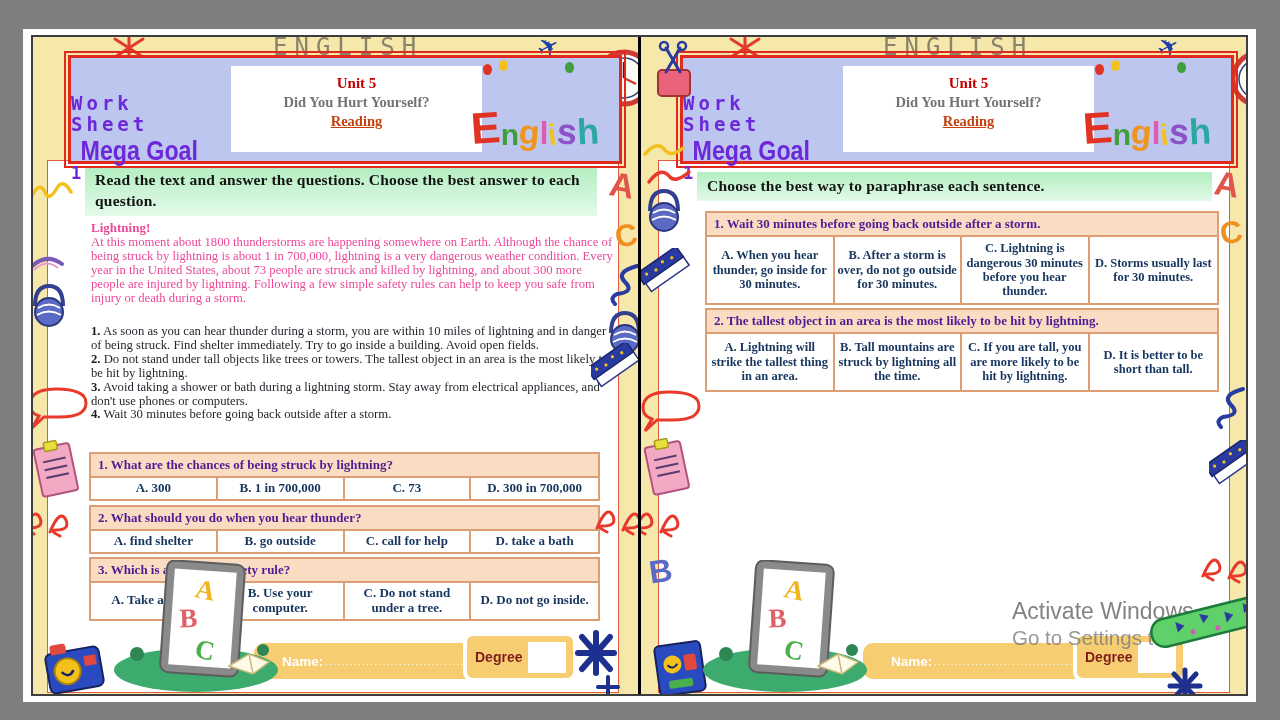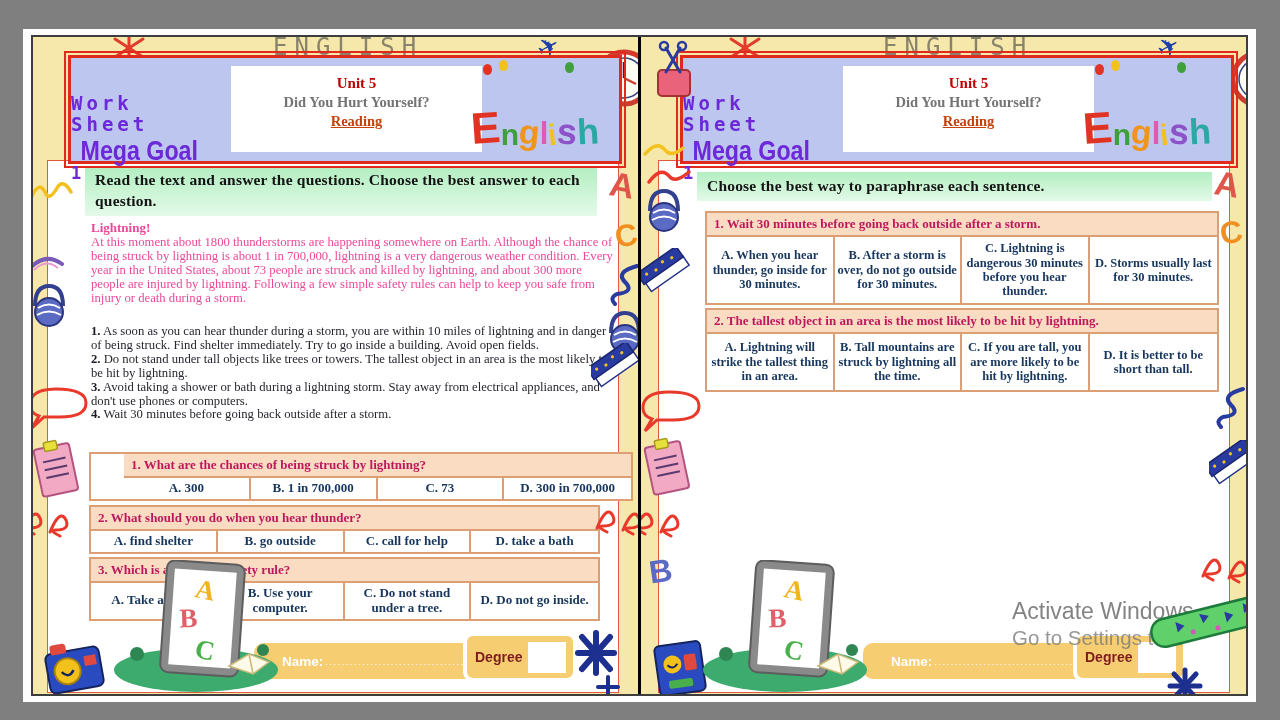--- a/index.html
+++ b/index.html
@@ -41,21 +41,21 @@
 
   .wc{position:absolute;width:570px;height:531px;background:#fff;border:1.5px solid #e05a40;z-index:1;}
   .instr{position:absolute;background:linear-gradient(180deg,#b2eec0,#e3fae9);font-weight:bold;
     font-size:15.5px;color:#141414;padding:4px 10px;line-height:1.35;letter-spacing:.2px;}
   .passage{position:absolute;font-size:12.7px;line-height:13.9px;color:#ec4899;}
   .passage b{font-size:13px;}
   .rule{font-size:12.7px;line-height:13.9px;color:#26262e;}
   .rule b{color:#1c1c26;}
 
   .qa{position:absolute;border:2px solid #de9e74;background:#fff;}
-  .qa-head{background:#fadcc3;color:#be185d;font-weight:bold;font-size:13px;padding:3px 7px;border-bottom:2px solid #de9e74;}
+  .qa-head{background:#fadcc3;color:#4c1d95;font-weight:bold;font-size:13px;padding:3px 7px;border-bottom:2px solid #de9e74;}
   .qa-row{display:grid;grid-template-columns:1fr 1fr 1fr 1fr;}
   .qa-cell{border-right:2px solid #de9e74;text-align:center;color:#17365d;font-weight:bold;font-size:13px;
     padding:3px 3px;display:flex;align-items:center;justify-content:center;line-height:1.15;}
   .qa-cell:last-child{border-right:none;}
   .qa.wide .qa-cell{font-size:12.5px;}
 
   .name-bar{position:absolute;background:#f6cd70;border-radius:10px;color:#fff;display:flex;align-items:center;z-index:2;}
   .name-label{font-family:"Liberation Sans",sans-serif;font-weight:bold;font-size:13.5px;margin-left:28px;}
   .name-dots{font-size:10px;letter-spacing:1.6px;margin-left:2px;overflow:hidden;white-space:nowrap;width:180px;}
   .degree-box{position:absolute;background:#f6cd70;border:4px solid #fff;border-radius:10px;display:flex;
@@ -132,21 +132,21 @@
           <span>At this moment about 1800 thunderstorms are happening somewhere on Earth. Although the chance of being struck by lightning is about 1 in 700,000, lightning is a very dangerous weather condition. Every year in the United States, about 73 people are struck and killed by lightning, and about 300 more people are injured by lightning. Following a few simple safety rules can help to keep you safe from injury or death during a storm.</span>
         </div>
 
         <div class="abs" style="left:43px;top:164px;width:522px;">
           <div class="rule"><b>1.</b> <span>As soon as you can hear thunder during a storm, you are within 10 miles of lightning and in danger of being struck. Find shelter immediately. Try to go inside a building. Avoid open fields.</span></div>
           <div class="rule"><b>2.</b> <span>Do not stand under tall objects like trees or towers. The tallest object in an area is the most likely to be hit by lightning.</span></div>
           <div class="rule"><b>3.</b> <span>Avoid taking a shower or bath during a lightning storm. Stay away from electrical appliances, and don't use phones or computers.</span></div>
           <div class="rule"><b>4.</b> <span>Wait 30 minutes before going back outside after a storm.</span></div>
         </div>
 
-        <div class="qa" style="left:41px;top:291px;width:507px;padding-left:33px;">
+        <div class="qa" style="left:41px;top:291px;width:507px;">
           <div class="qa-head">1. What are the chances of being struck by lightning?</div>
           <div class="qa-row">
             <div class="qa-cell">A. 300</div>
             <div class="qa-cell">B. 1 in 700,000</div>
             <div class="qa-cell">C. 73</div>
             <div class="qa-cell">D. 300 in 700,000</div>
           </div>
         </div>
 
         <div class="qa" style="left:41px;top:344px;width:507px;">

